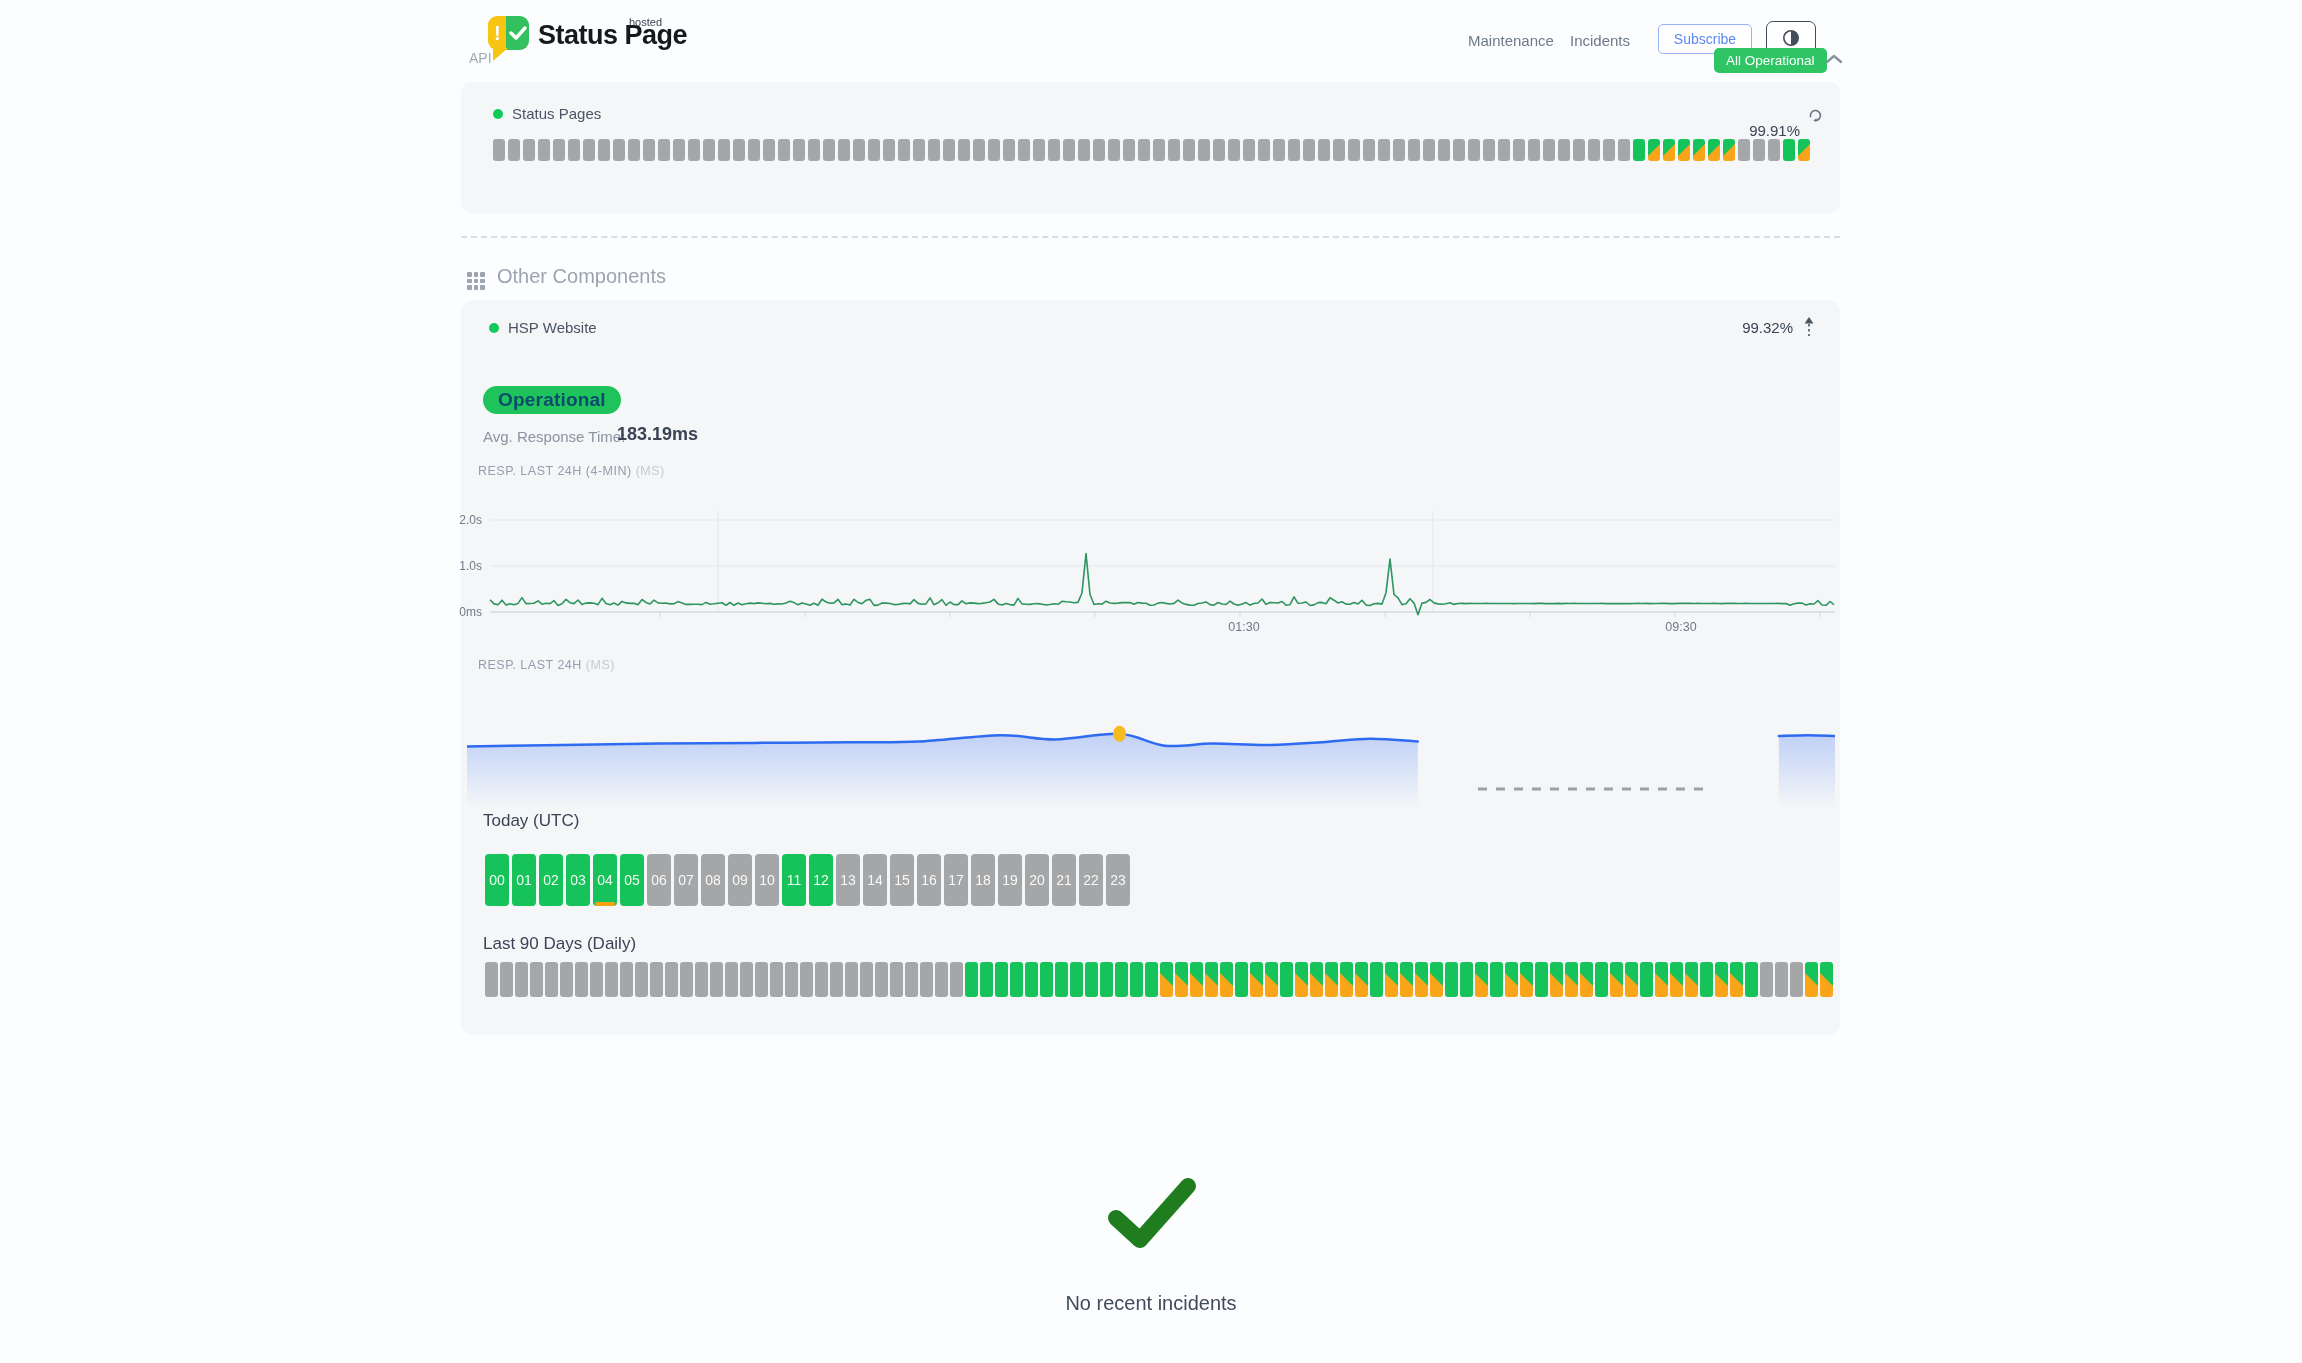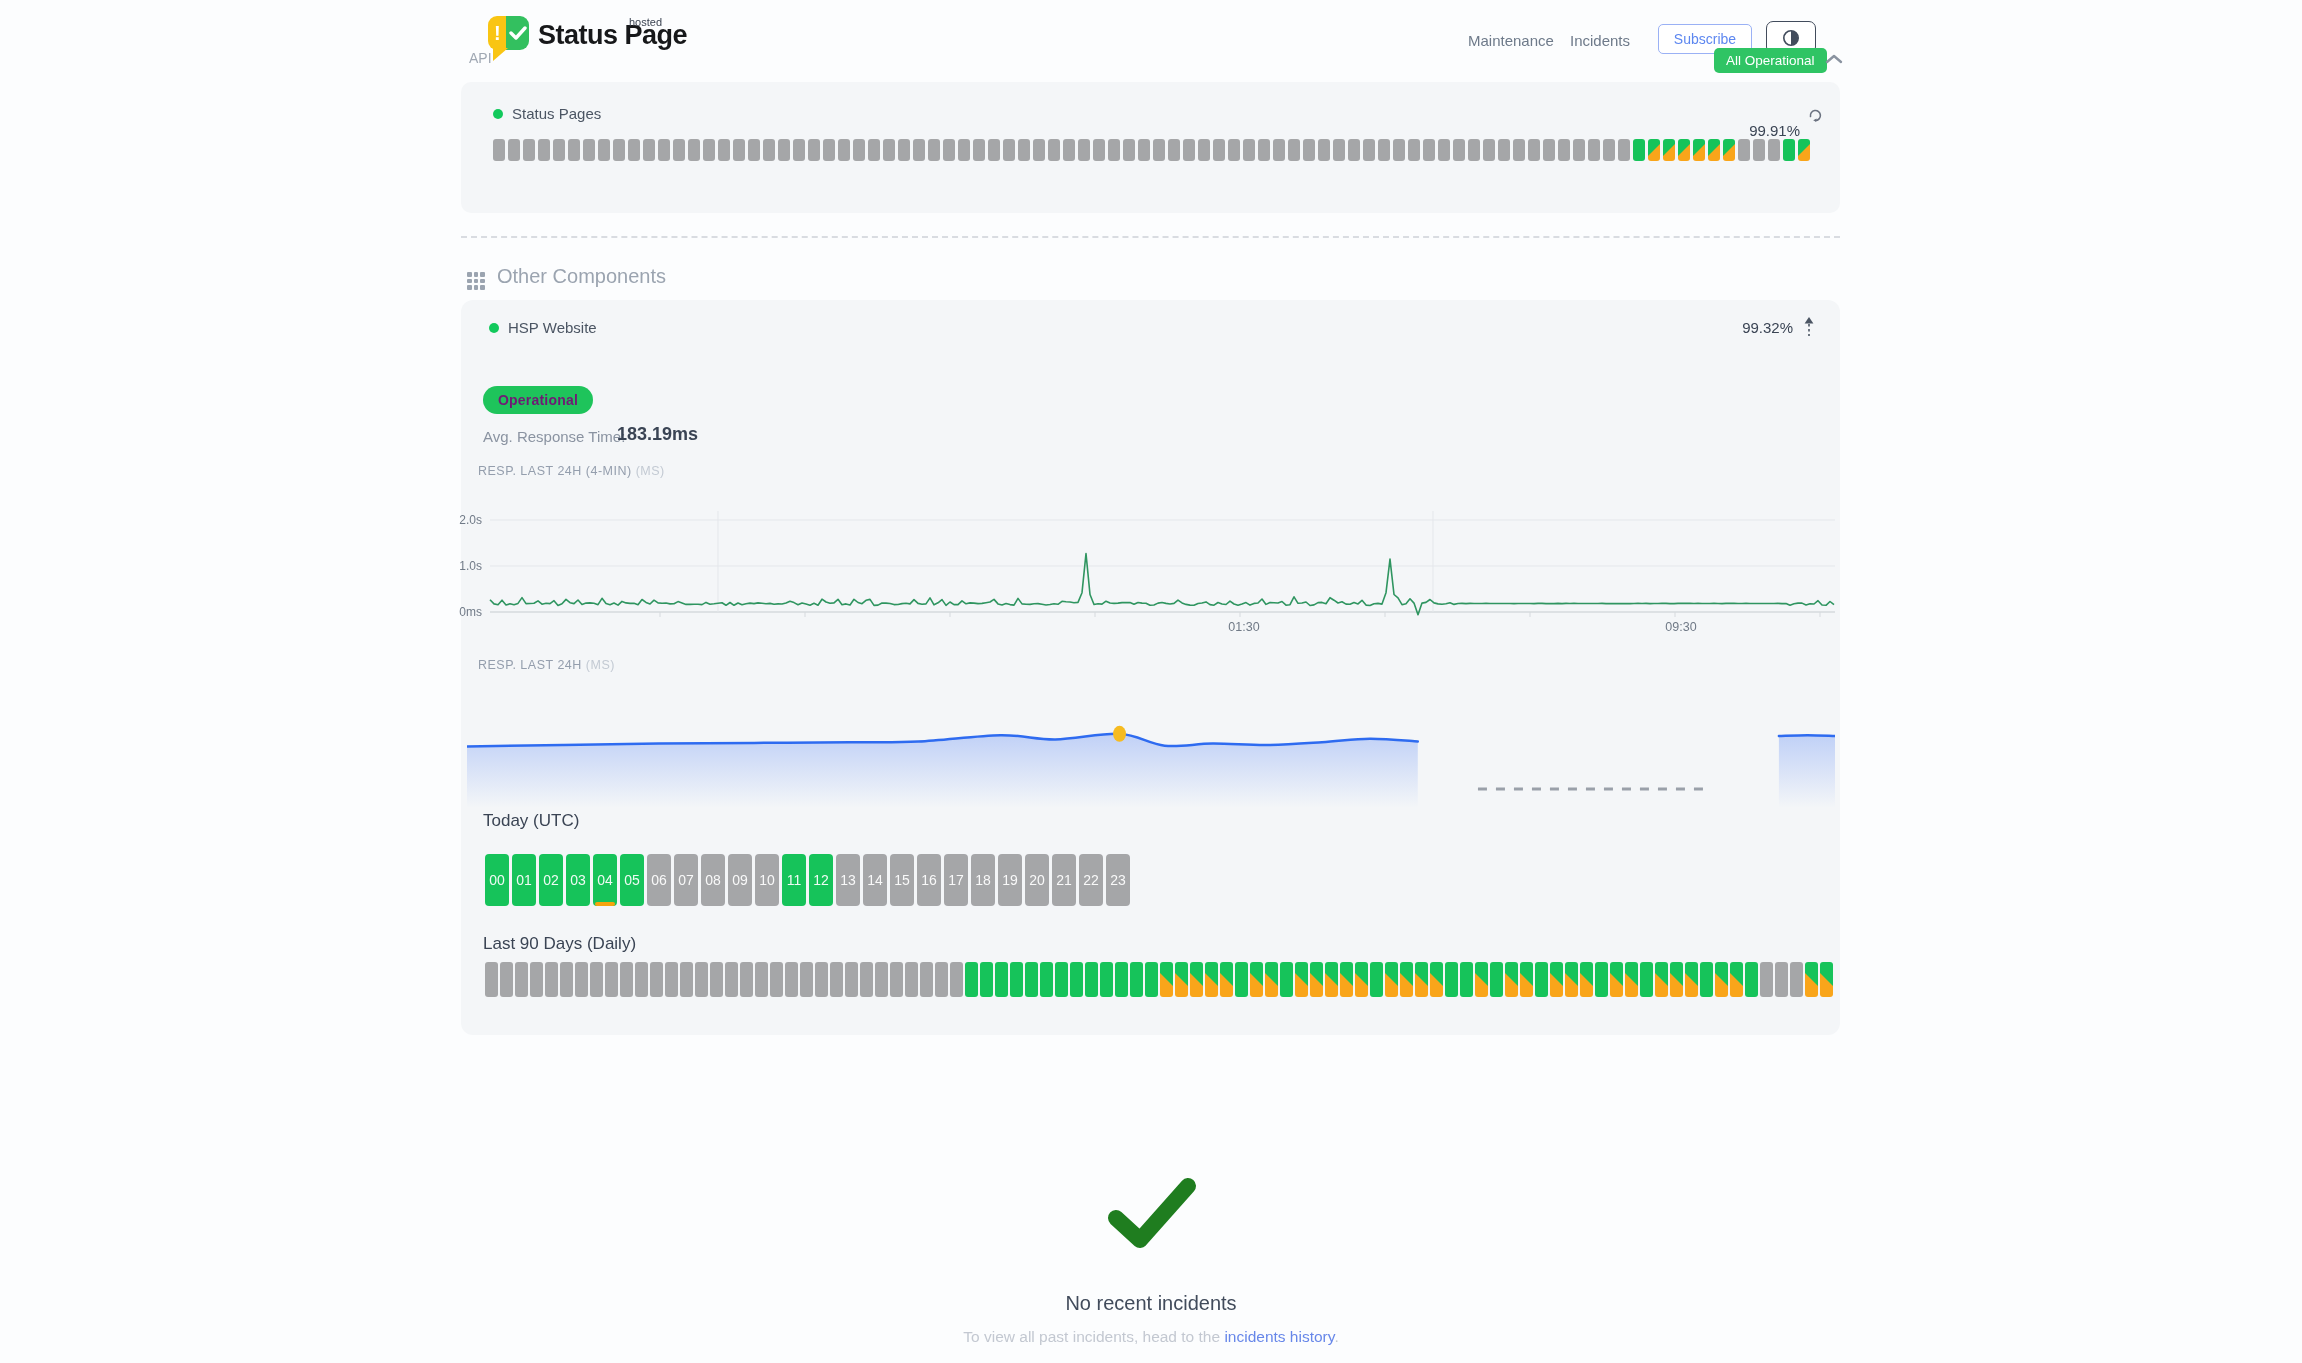--- a/index.html
+++ b/index.html
@@ -20,21 +20,21 @@
   
   .card1{left:461px;top:82px;width:1379px;height:131px;background:#f4f6f8;border-radius:10px;}
   .card2{left:461px;top:300px;width:1379px;height:735px;background:#f4f6f8;border-radius:12px;}
   .divider{left:461px;top:236px;width:1379px;border-top:2px dashed #d9dce1;}
   .dot{width:10px;height:10px;border-radius:50%;background:#12c95c;}
   .comp-name{font-size:15px;color:#4b5563;}
   .pct{font-size:15px;color:#3a4454;}
   .sec2-title{left:497px;top:265px;font-size:20px;color:#9ba4b0;}
   .grid-icon{left:467px;top:272px;width:18px;height:18px;display:grid;grid-template-columns:repeat(3,1fr);gap:2px;}
   .grid-icon i{background:#9ba4b0;border-radius:1px;}
-  .pill{left:483px;top:386px;height:28px;padding:0 15px;border-radius:15px;background:#1ec45b;color:#701a75;font-size:14px;font-weight:700;display:flex;align-items:center;letter-spacing:0.2px;text-align:right;}
+  .pill{left:483px;top:386px;height:28px;padding:0 15px;border-radius:15px;background:#1ec45b;color:#0c4a6e;font-size:19px;font-weight:700;display:flex;align-items:center;letter-spacing:0.2px;text-align:right;}
   .avg-label{left:483px;top:428px;font-size:15px;color:#8a93a1;}
   .avg-value{left:617px;top:424px;font-size:18px;font-weight:600;color:#3a4454;}
   .chart-title{font-size:12.5px;color:#949ead;letter-spacing:0.5px;}
   .chart-title .unit{color:#c3cad3;}
   
   .bars{display:flex;gap:3px;}
   .bar{width:12px;height:22px;border-radius:3px;background:#a5a6a8;}
   .bar.green{background:#16c35a;}
   .bar.split-a{background:linear-gradient(135deg,#16c35a 49%,#f9a51a 51%);}
   .bars90{display:flex;gap:2px;}
@@ -383,17 +383,14 @@
         <div class="bar split-b"></div>
       </div>
   </div>
 
   <div class="abs" style="left:1106px;top:1176px;">
     <svg width="92" height="76" viewBox="0 0 92 76">
         <polyline points="10,42 34,64 82,10" fill="none" stroke="#1f7d1f" stroke-width="16" stroke-linecap="round" stroke-linejoin="round"></polyline>
       </svg>
   </div>
   <div class="abs foot-title">No recent incidents</div>
-  <div class="abs foot-sub">
-    <span>To view all past incidents, head to the </span><a>incidents history</a><span>.</span>
-  </div>
 
 </div>
 
 </body></html>

